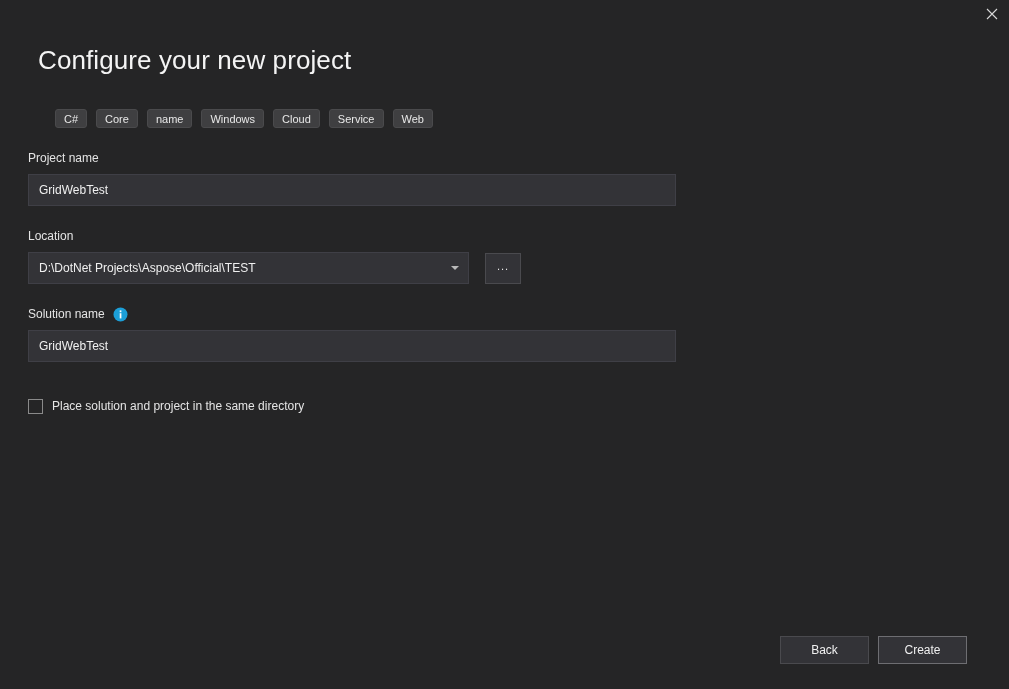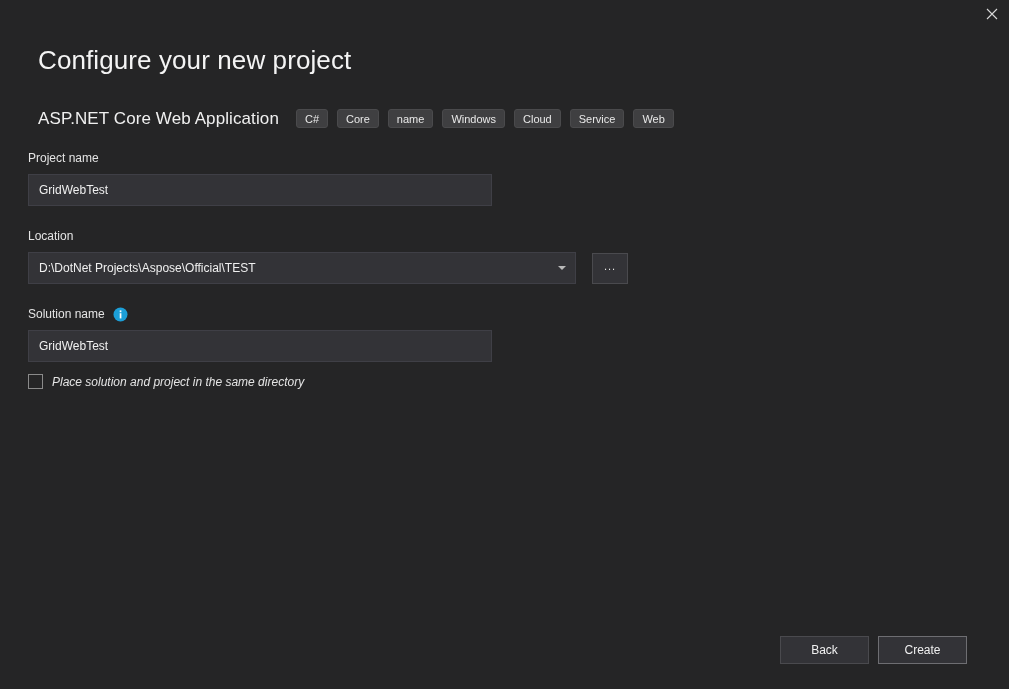--- a/index.html
+++ b/index.html
@@ -97,40 +97,40 @@
   .field-label {
     font-size: 12px;
     color: #e4e4e4;
     line-height: 16px;
     margin-bottom: 8px;
     display: flex;
     align-items: center;
     white-space: nowrap;
   }
   .textbox {
-    width: 464px;
+    width: 648px;
     height: 32px;
     box-sizing: border-box;
     background: #333337;
     border: 1px solid #3f3f46;
     color: #f0f0f0;
     font-family: "Liberation Sans", sans-serif;
     font-size: 12px;
     padding: 0 10px;
     line-height: 30px;
     outline: none;
     display: block;
   }
   .combo-row {
     display: flex;
     align-items: center;
   }
   .combo {
     position: relative;
-    width: 548px;
+    width: 441px;
     height: 32px;
     box-sizing: border-box;
     background: #333337;
     border: 1px solid #3f3f46;
     display: flex;
     align-items: center;
   }
   .combo-value {
     font-size: 12px;
     color: #f0f0f0;
@@ -170,23 +170,21 @@
     width: 15px;
     height: 15px;
     margin-left: 8px;
     flex: 0 0 auto;
   }
   .info-icon svg { display: block; }
 
   
   .checkbox-row {
     display: flex;
-    align-items: center;
-    margin-top: 12px;
-    font-style: italic;
+    margin-top: 37px;
   }
   .checkbox-box {
     width: 15px;
     height: 15px;
     box-sizing: border-box;
     background: #252526;
     border: 1px solid #8a8a8a;
     margin-right: 9px;
     flex: 0 0 auto;
   }
@@ -235,21 +233,20 @@
       <svg width="12" height="12" viewBox="0 0 12 12">
         <path d="M1 1 L11 11 M11 1 L1 11" stroke="#d8d8d8" stroke-width="1.1" fill="none"></path>
       </svg>
     </span>
   </div>
 </div>
 
 <div class="page-title">Configure your new project</div>
 
 <div class="subtitle-row">
-  <div class="template-name">ASP.NET Core Web Application</div>
   <div class="tag-list">
     <span class="tag">C#</span>
     <span class="tag">Core</span>
     <span class="tag">name</span>
     <span class="tag">Windows</span>
     <span class="tag">Cloud</span>
     <span class="tag">Service</span>
     <span class="tag">Web</span>
   </div>
 </div>

